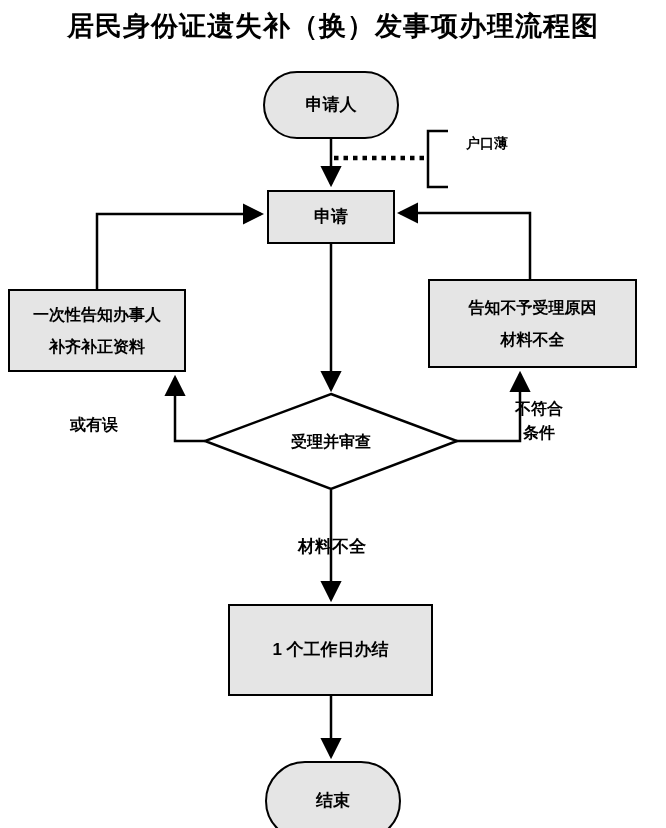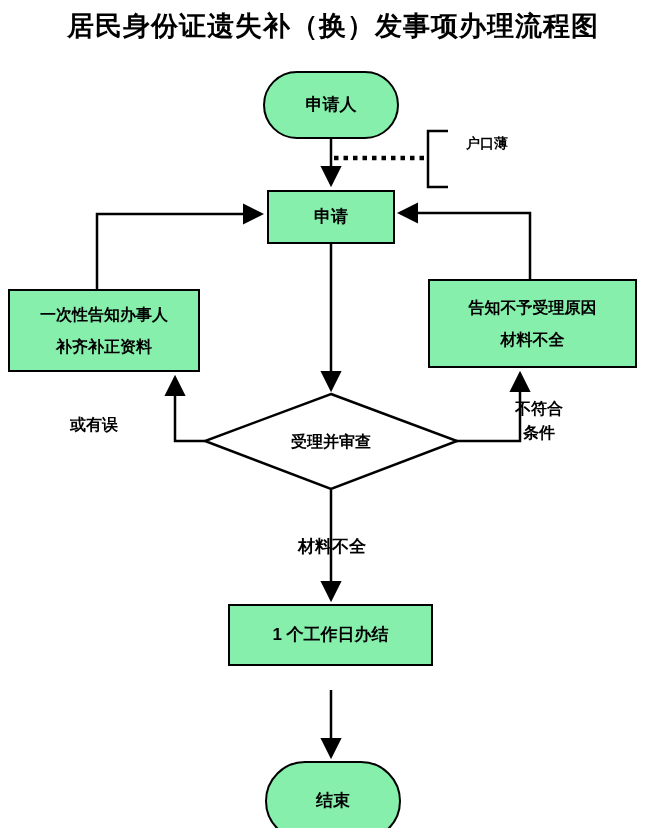--- a/index.html
+++ b/index.html
@@ -13,21 +13,21 @@
     overflow:hidden;
   }
   .title{
     position:absolute;left:0;top:8px;width:100%;
     text-align:center;font-size:27px;font-weight:800;letter-spacing:1px;
   }
   .layer{position:absolute;left:0;top:0;}
   .node{
     position:absolute;
     display:flex;flex-direction:column;align-items:center;justify-content:center;
-    border:2px solid #000;background:#86efac;
+    border:2px solid #000;background:#e5e5e5;
     font-size:17px;line-height:1.55;text-align:center;
     box-sizing:border-box;
   }
   .stadium{border-radius:40px;}
   .lbl{
     position:absolute;text-align:center;font-size:16px;line-height:1.5;
     background:transparent;
   }
   .small{font-size:14px;}
 </style>
@@ -71,21 +71,21 @@
   <div class="node stadium" style="left:263px;top:71px;width:136px;height:68px;">
     <span>申请人</span>
   </div>
 
   <div class="lbl small" style="left:452px;top:133px;width:70px;text-align:center;">户口薄</div>
 
   <div class="node" style="left:267px;top:190px;width:128px;height:54px;">
     <span>申请</span>
   </div>
 
-  <div class="node" style="left:8px;top:289px;width:192px;height:83px;font-size:16px;line-height:2.0;">
+  <div class="node" style="left:8px;top:289px;width:178px;height:83px;font-size:16px;line-height:2.0;">
     <span>一次性告知办事人</span>
     <span>补齐补正资料</span>
   </div>
 
   <div class="node" style="left:428px;top:279px;width:209px;height:89px;font-size:16px;line-height:2.0;">
     <span>告知不予受理原因</span>
     <span>材料不全</span>
   </div>
 
   <div class="lbl" style="left:256px;top:430px;width:150px;">受理并审查</div>
@@ -94,21 +94,21 @@
     <div>或有误</div>
   </div>
 
   <div class="lbl" style="left:496px;top:397px;width:86px;">
     <div>不符合</div>
     <div>条件</div>
   </div>
 
   <div class="lbl" style="left:276px;top:534px;width:112px;font-size:17px;">材料不全</div>
 
-  <div class="node" style="left:228px;top:604px;width:205px;height:62px;">
+  <div class="node" style="left:228px;top:604px;width:205px;height:92px;">
     <span>1 个工作日办结</span>
   </div>
 
   <div class="node stadium" style="left:265px;top:761px;width:136px;height:80px;">
     <span>结束</span>
   </div>
 
 </div>
 
 </body></html>

